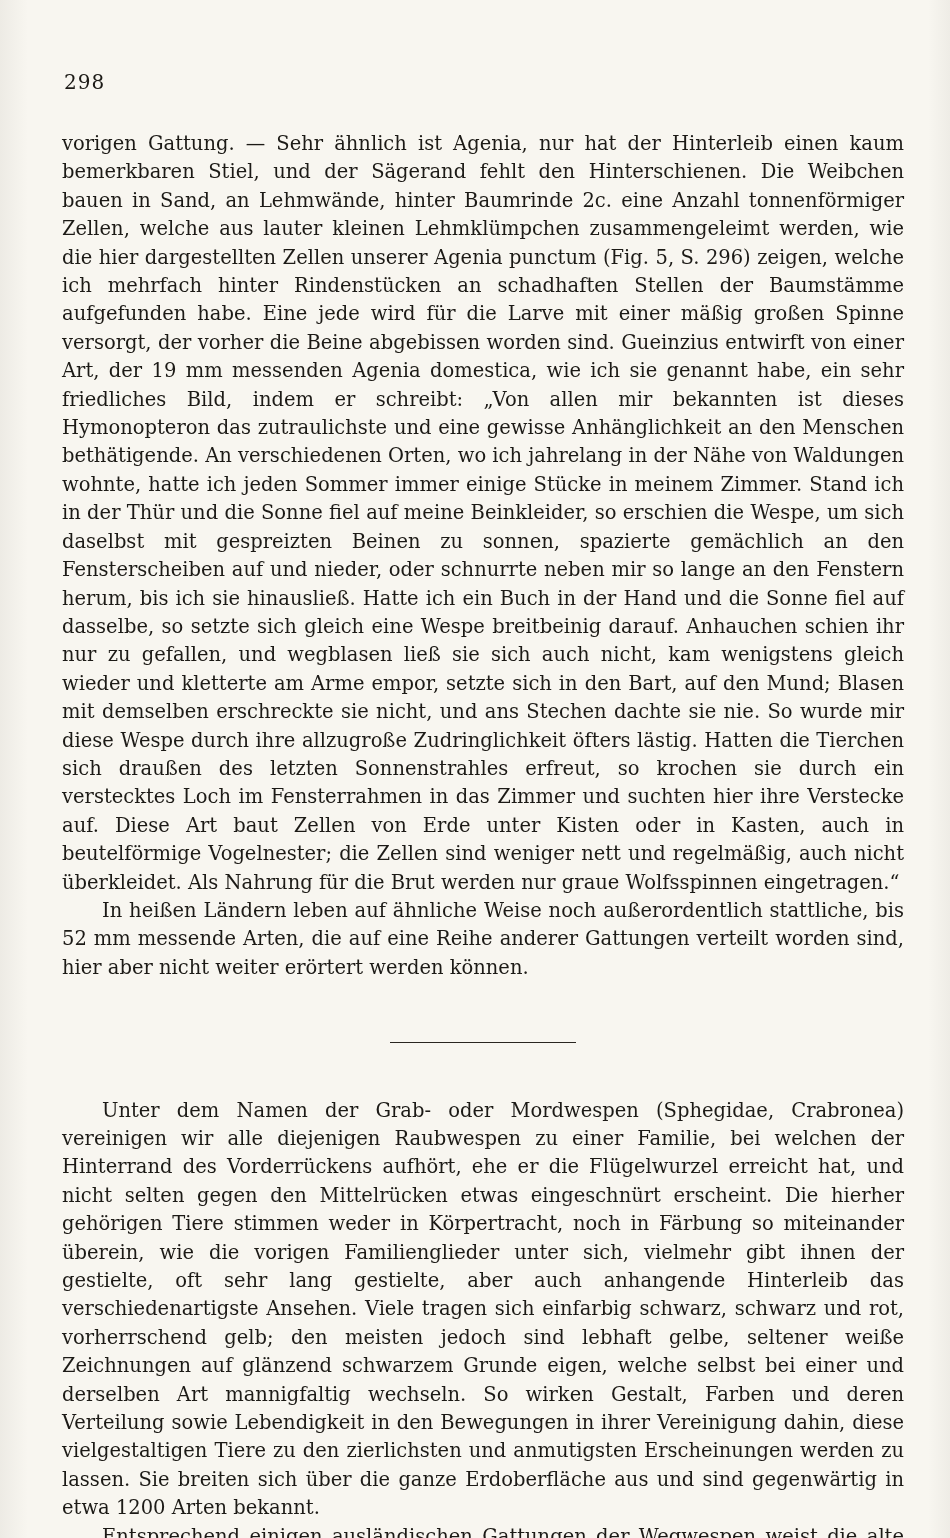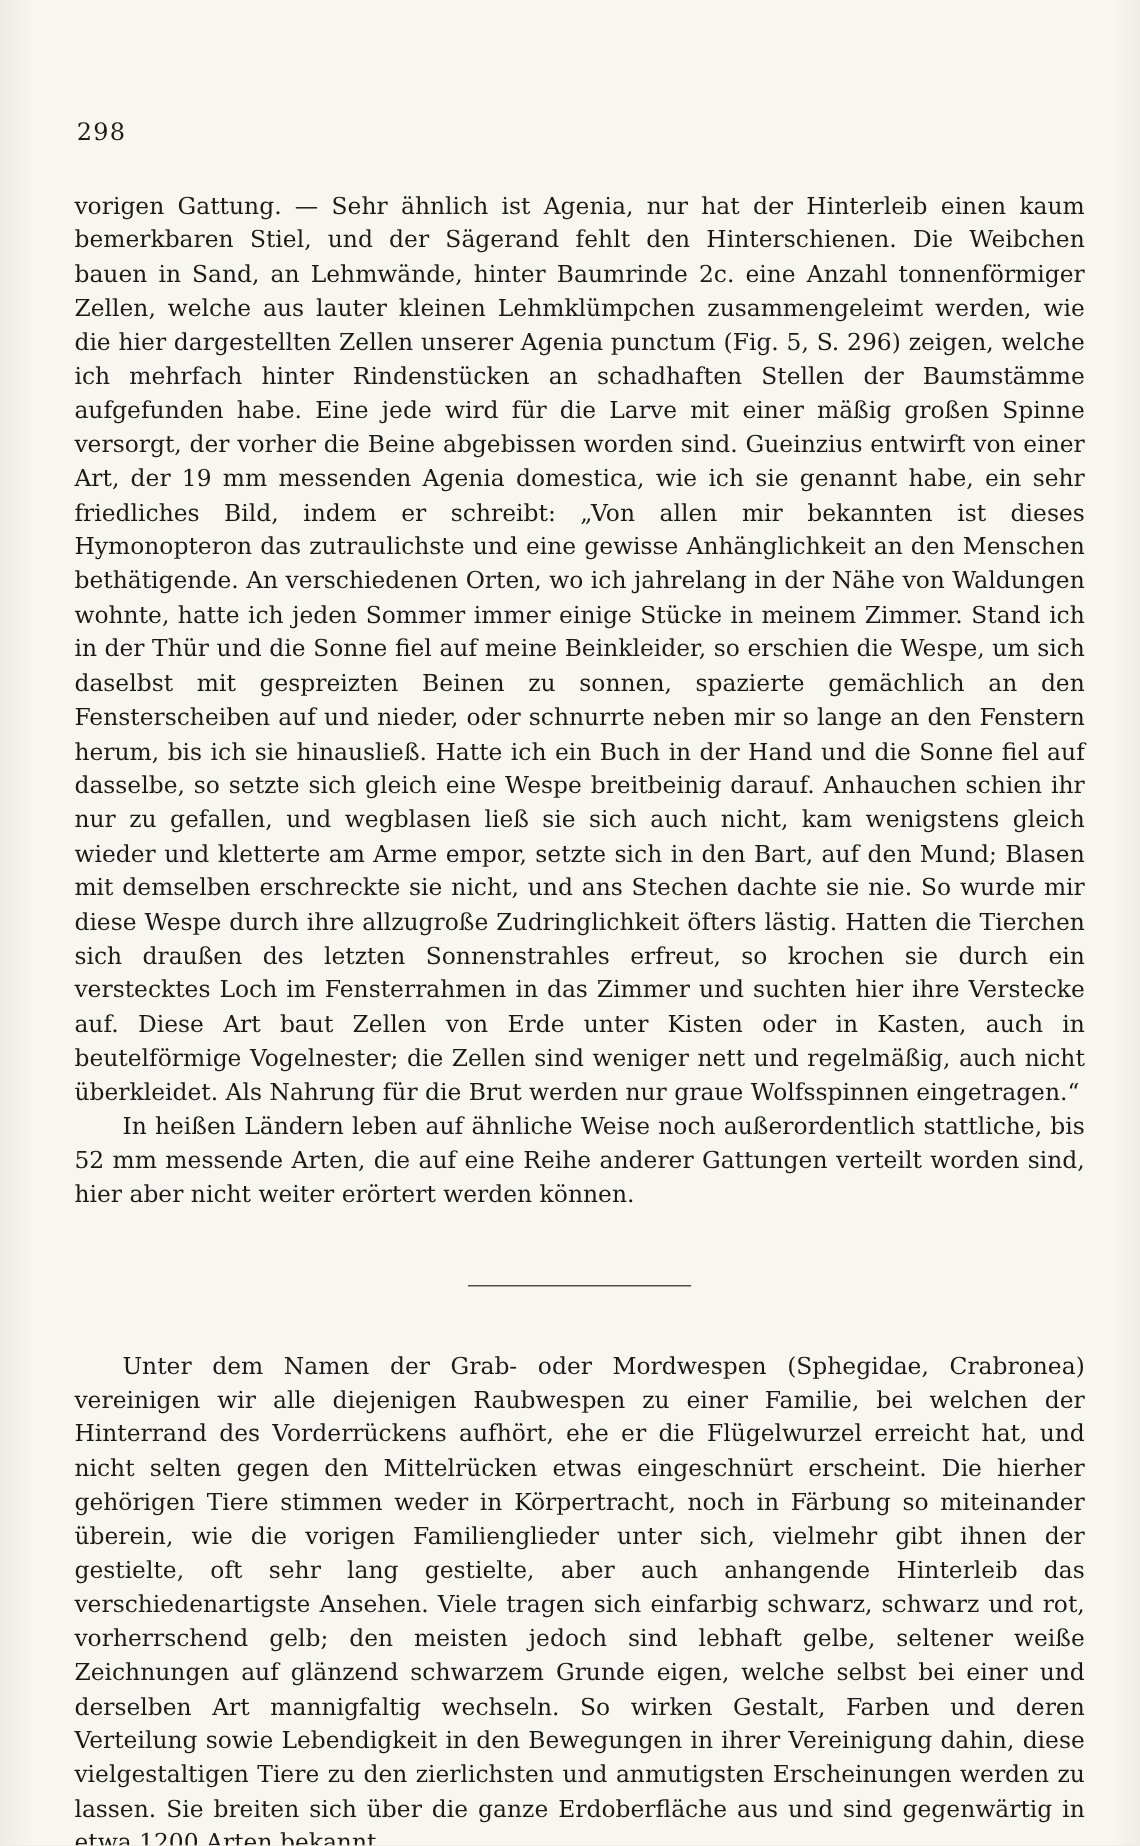--- a/index.html
+++ b/index.html
@@ -10,21 +10,21 @@
   .page {
     position: relative;
     width: 950px;
     height: 1538px;
     margin: 0 auto;
     background: #f8f6f0;
     color: #1c1a16;
     font-family: "DejaVu Serif", "Liberation Serif", serif;
     overflow: hidden;
     box-sizing: border-box;
-    padding: 98px 46px 30px 62px;
+    padding: 70px 46px 30px 62px;
   }
   
   .page::before {
     content: "";
     position: absolute;
     inset: 0;
     pointer-events: none;
     background:
       linear-gradient(90deg, rgba(60,55,45,0.06), rgba(0,0,0,0) 28px),
       linear-gradient(270deg, rgba(60,55,45,0.05), rgba(0,0,0,0) 22px);

